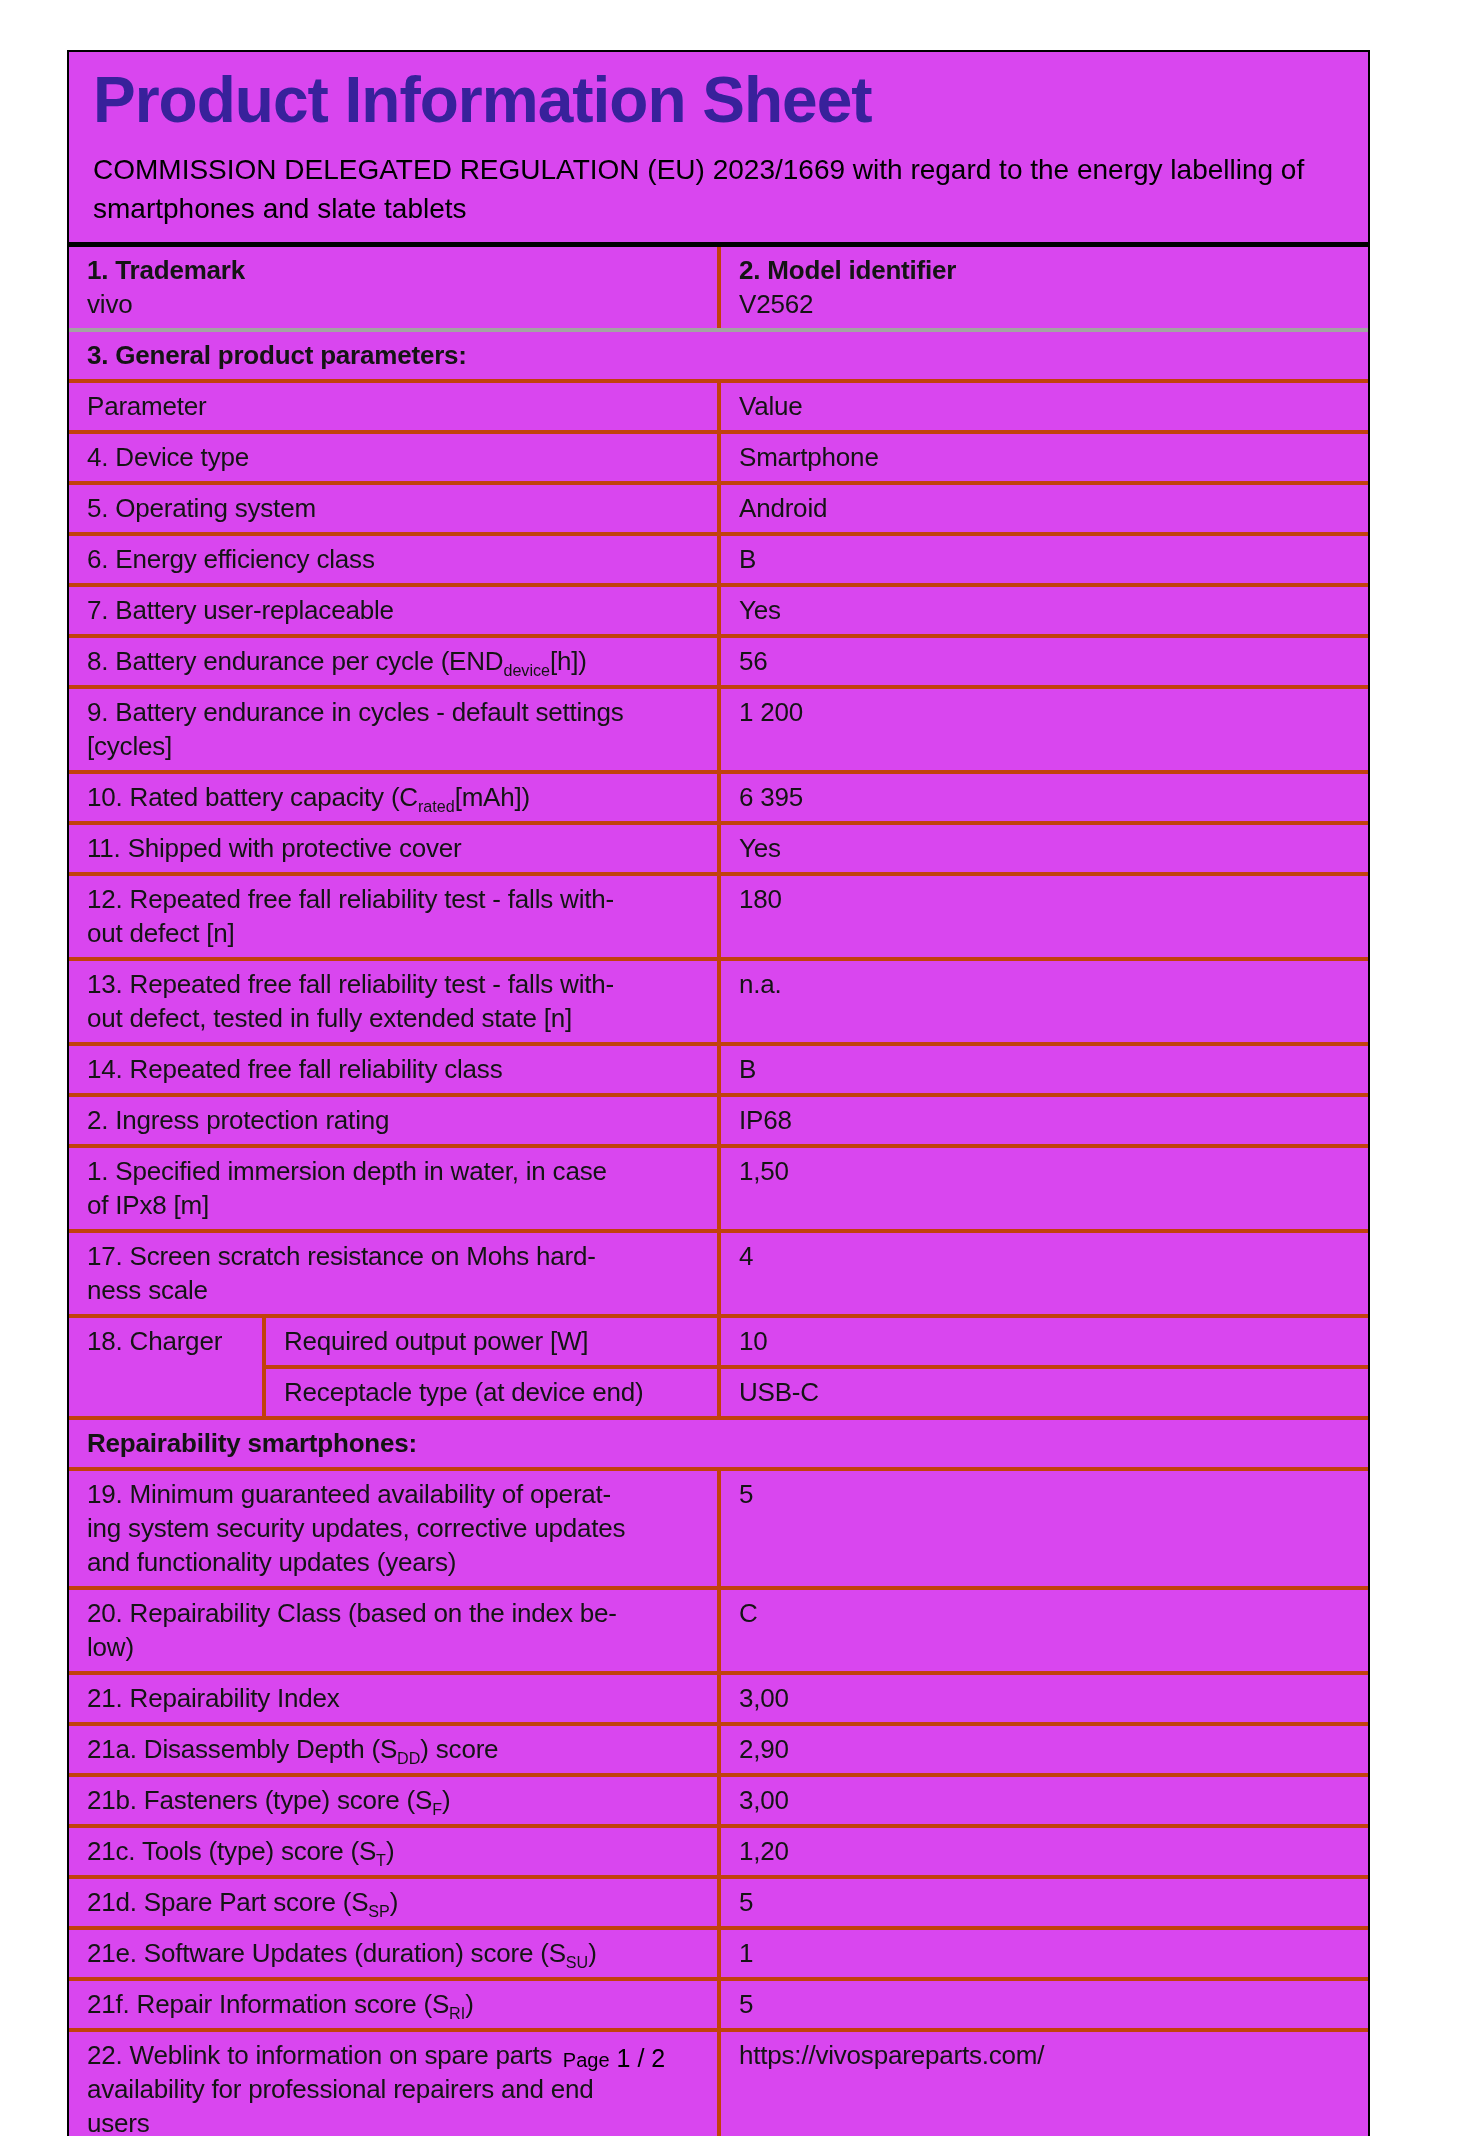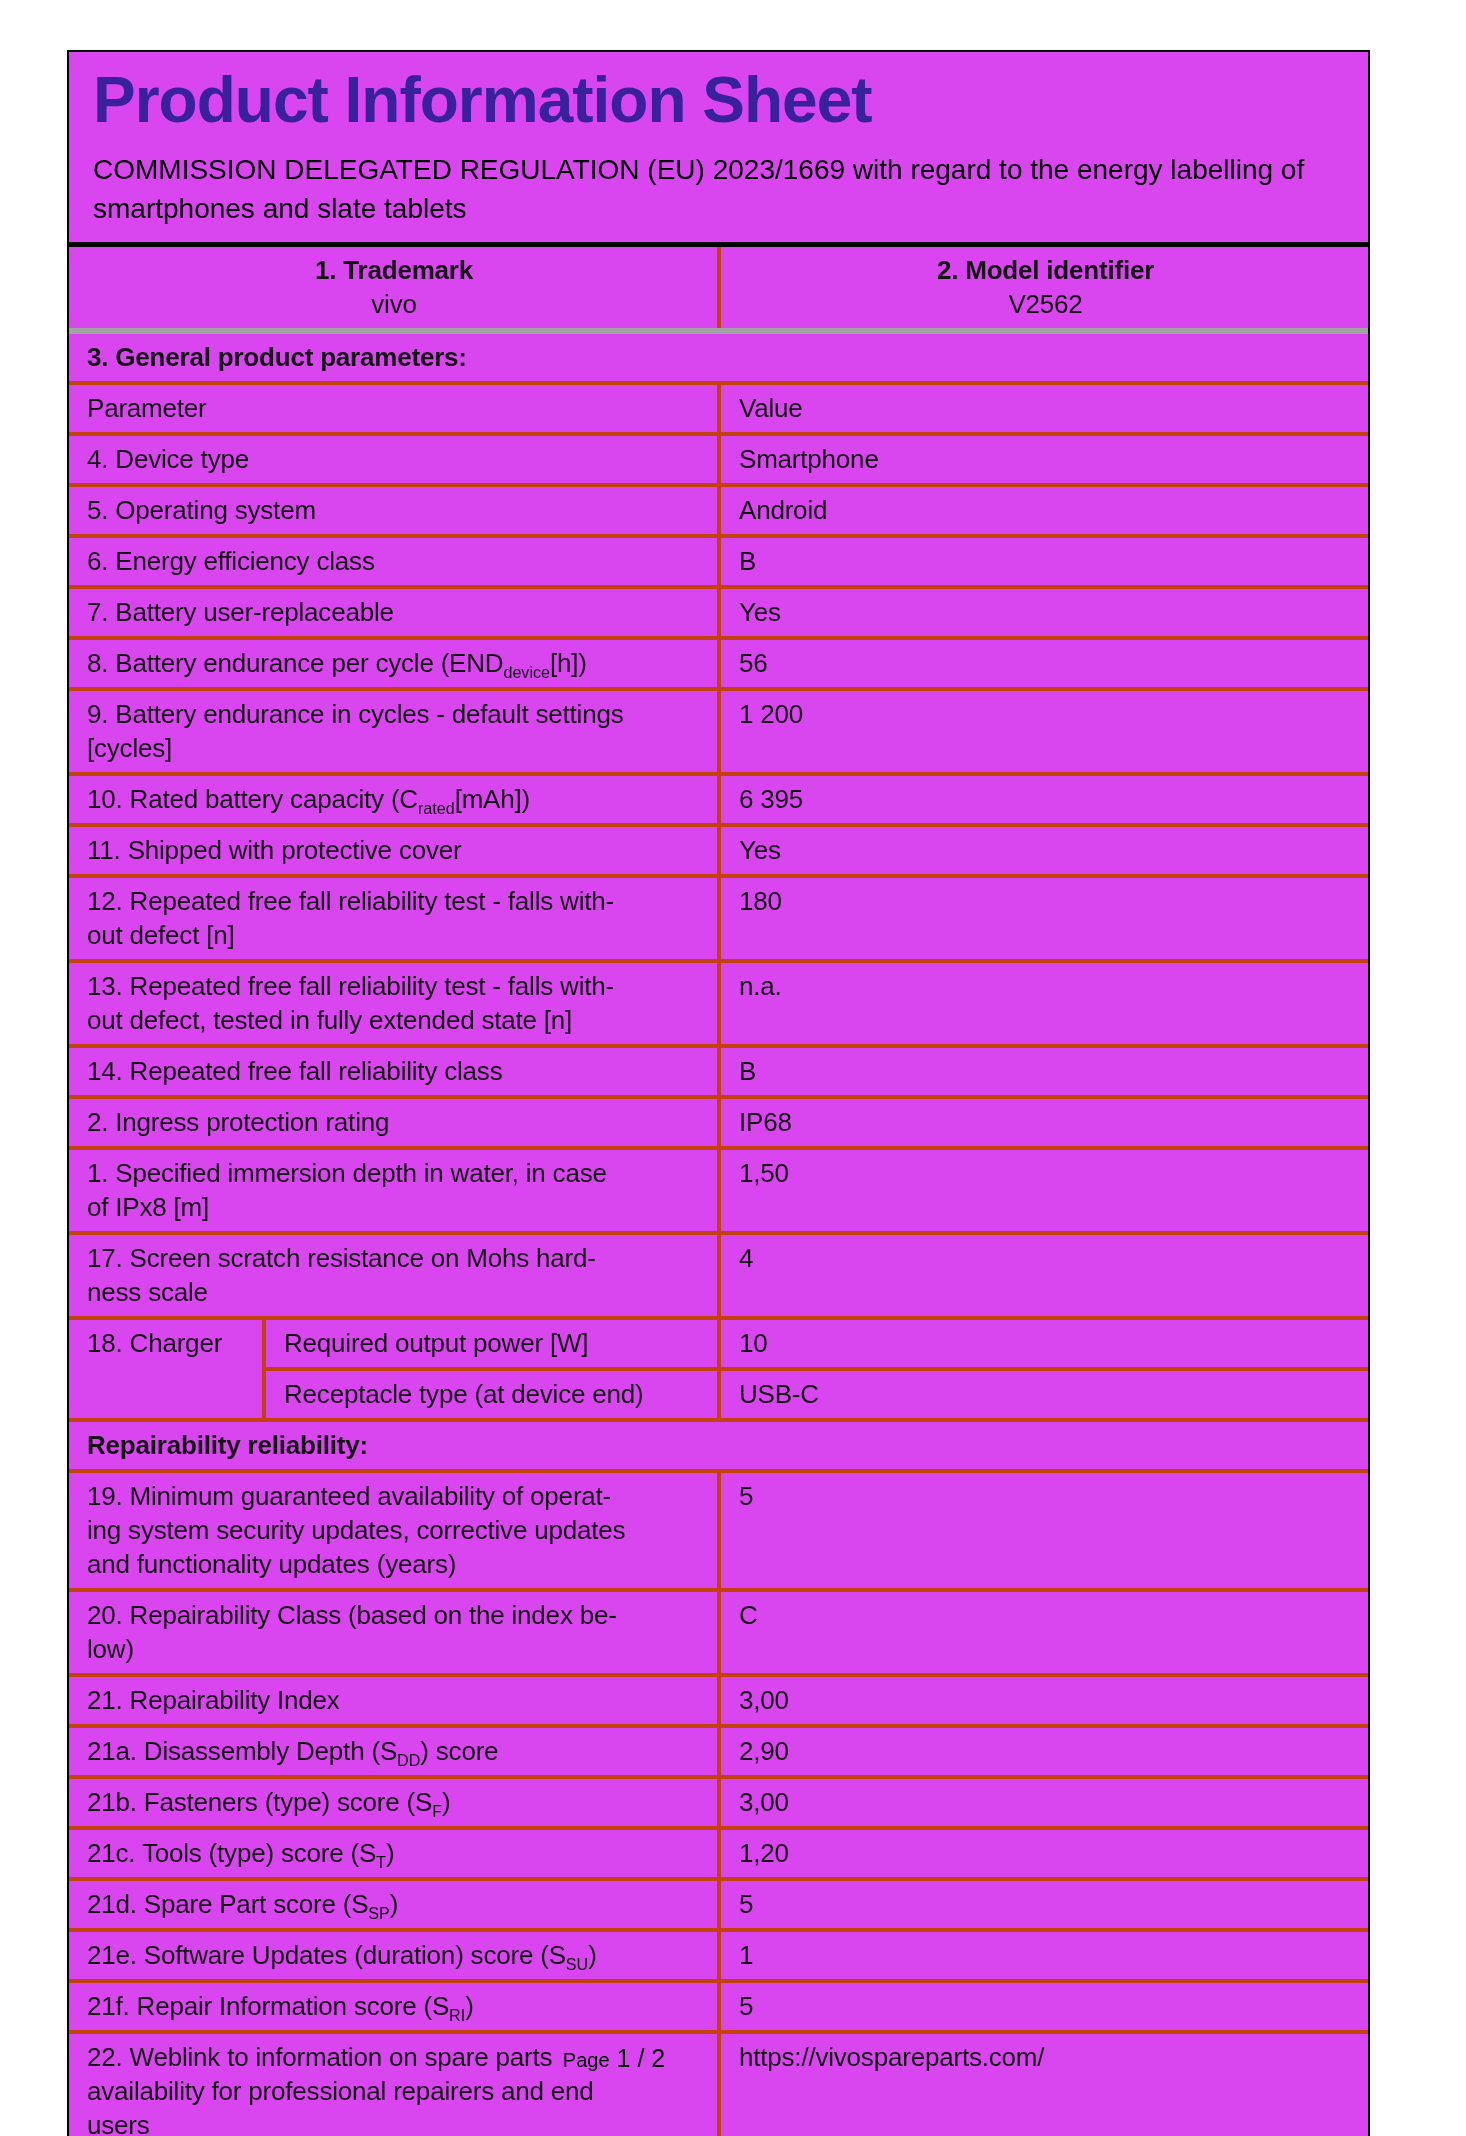--- a/index.html
+++ b/index.html
@@ -48,22 +48,21 @@
     vertical-align: top;
     padding: 6px 16px 7px 18px;
     font-size: 26px;
     line-height: 34px;
     letter-spacing: -0.2px;
     white-space: pre-line;
     overflow: hidden;
   }
   tr.identity-row td {
     border-top: 4px solid #000;
-    border-bottom: 6px solid #a3a3a3;
-    text-align: center;
+    border-bottom: 4px solid #a3a3a3;
   }
   .id-title { font-weight: bold; }
   td.section { font-weight: bold; }
   td.lbl-indent { padding-left: 48px; }
   td.val-indent { padding-left: 32px; }
   sub { font-size: 0.62em; line-height: 0; letter-spacing: 0; }
   .footer {
     position: absolute;
     left: 67px; top: 2044px;
     width: 1094px;
@@ -164,21 +163,21 @@
         <tr>
           <td rowspan="2">18. Charger</td>
           <td>Required output power [W]</td>
           <td>10</td>
         </tr>
         <tr>
           <td>Receptacle type (at device end)</td>
           <td>USB-C</td>
         </tr>
         <tr>
-          <td class="section" colspan="3">Repairability reliability:</td>
+          <td class="section" colspan="3">Repairability smartphones:</td>
         </tr>
         <tr>
           <td colspan="2">19. Minimum guaranteed availability of operat-
 ing system security updates, corrective updates
 and functionality updates (years)</td>
           <td>5</td>
         </tr>
         <tr>
           <td colspan="2">20. Repairability Class (based on the index be-
 low)</td>

